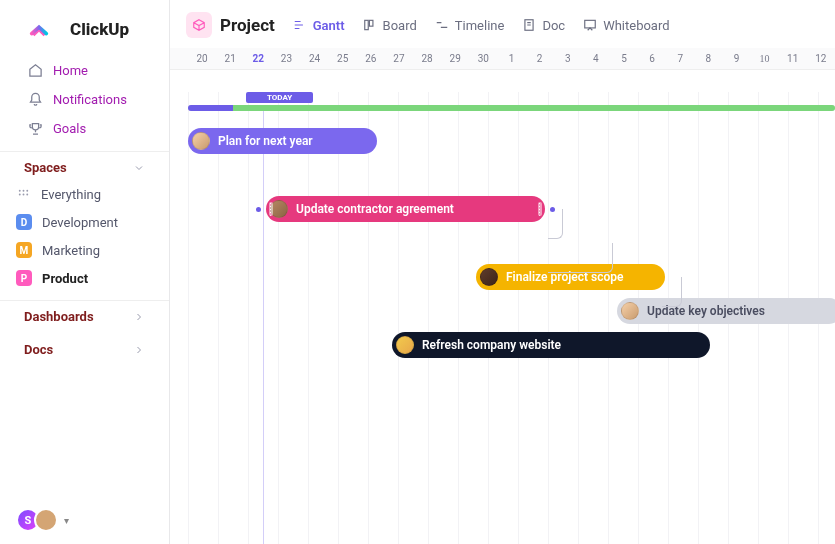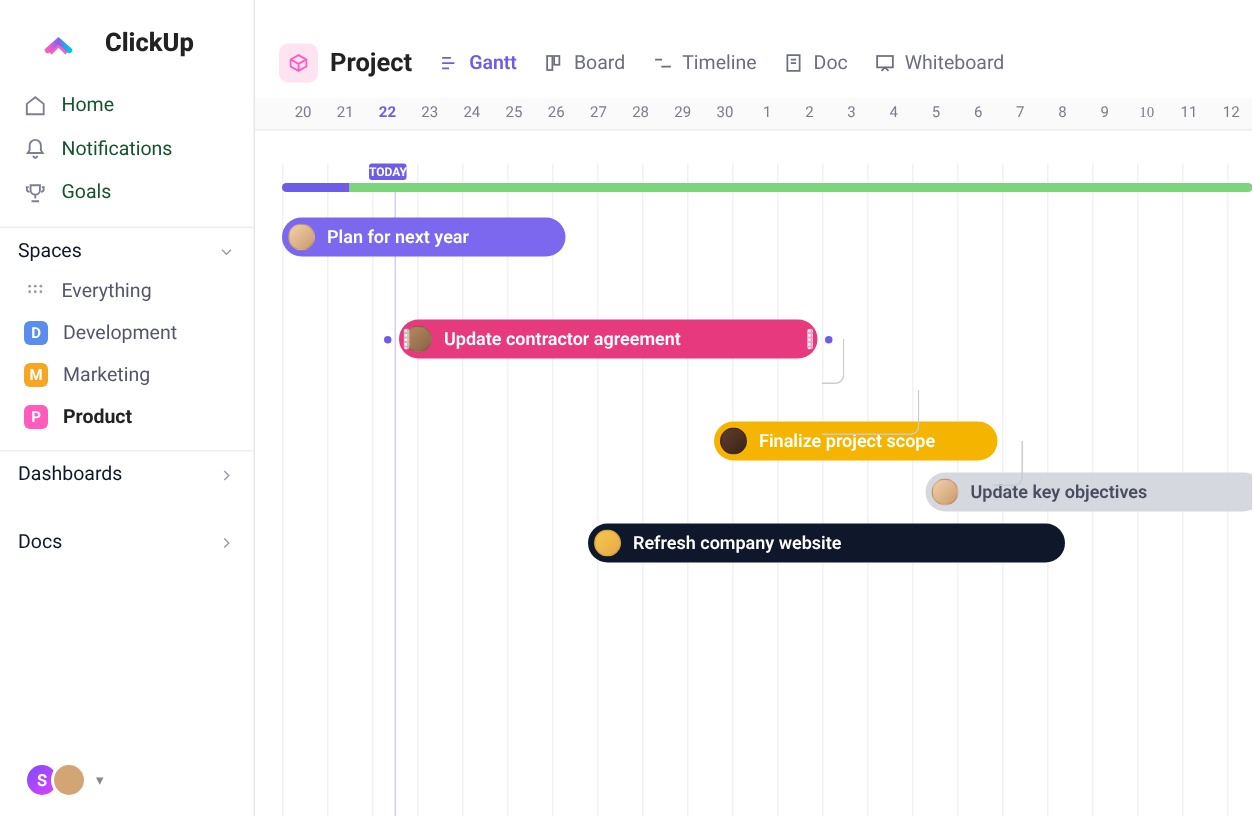--- a/index.html
+++ b/index.html
@@ -3,56 +3,56 @@
 <meta charset="utf-8">
 <style>
 * { margin: 0; padding: 0; box-sizing: border-box; font-family: -apple-system, BlinkMacSystemFont, "Segoe UI", Roboto, sans-serif; }
 body { width: 835px; height: 544px; background: #fff; overflow: hidden; display: flex; }
 
 .sidebar { width: 170px; height: 100%; border-right: 1px solid #e8e8ea; display: flex; flex-direction: column; padding: 18px 0 12px; }
 .logo { display: flex; align-items: center; gap: 20px; padding: 0 28px 16px; }
 .logo-mark { width: 22px; height: 22px; }
 .logo-text { font-weight: 800; font-size: 17px; color: #222; }
 
-.nav-item { display: flex; align-items: center; gap: 10px; padding: 7px 16px; font-size: 13px; color: #14532d; cursor: pointer; }
+.nav-item { display: flex; align-items: center; gap: 10px; padding: 7px 28px; font-size: 13px; color: #a21caf; cursor: pointer; }
 .nav-icon { width: 15px; height: 15px; color: #7c7f93; flex-shrink: 0; }
 
-.section-header { display: flex; align-items: center; justify-content: space-between; padding: 8px 12px 6px; font-size: 13px; color: #0f172a; font-weight: 400; border-top: 1px solid #eee; margin-top: 8px; }
-.section-header.no-border { border-top: none; margin-top: 16px; }
+.section-header { display: flex; align-items: center; justify-content: space-between; padding: 8px 24px 6px; font-size: 13px; color: #7f1d1d; font-weight: 700; border-top: 1px solid #eee; margin-top: 8px; }
+.section-header.no-border { border-top: none; margin-top: 4px; }
 .chev { width: 12px; height: 12px; color: #9a9cae; }
 
 .space-item { display: flex; align-items: center; gap: 10px; padding: 6px 16px; font-size: 13px; color: #54576b; cursor: pointer; }
 .space-item.active { font-weight: 700; color: #222; }
 .space-badge { width: 16px; height: 16px; border-radius: 4px; display: flex; align-items: center; justify-content: center; font-size: 10px; font-weight: 700; color: #fff; }
 .space-dots { width: 15px; height: 15px; color: #9a9cae; }
 
 .user-cluster { margin-top: auto; padding: 0 16px; display: flex; align-items: center; gap: 2px; }
 .av { width: 24px; height: 24px; border-radius: 50%; border: 2px solid #fff; }
 .av1 { background: linear-gradient(135deg, #7c4dff, #e040fb); display: flex; align-items: center; justify-content: center; color: #fff; font-weight: 700; font-size: 11px; }
 .av2 { background: #d4a574; margin-left: -8px; }
 .drop { font-size: 10px; color: #888; margin-left: 4px; }
 
 .main { flex: 1; display: flex; flex-direction: column; overflow: hidden; }
 
 .topbar { display: flex; align-items: center; gap: 18px; padding: 12px 16px 10px; }
-.tv { display: flex; align-items: center; gap: 6px; font-size: 13px; color: #6b6e80; cursor: pointer; margin-top: 17px; }
+.tv { display: flex; align-items: center; gap: 6px; font-size: 13px; color: #6b6e80; cursor: pointer; }
 .tv.project { gap: 8px; }
 .tv.project .tv-icon-wrap { width: 26px; height: 26px; background: #ffe3f1; border-radius: 6px; display: flex; align-items: center; justify-content: center; }
 .tv.project .tv-label { font-weight: 700; font-size: 17px; color: #222; }
 .tv.active { color: #6c5ce7; font-weight: 600; }
 .tv-icon { width: 14px; height: 14px; }
 
 .cal-wrap { position: relative; flex: 1; overflow: hidden; }
 .week-row { display: flex; border-top: 1px solid #eee; border-bottom: 1px solid #eee; height: 22px; }
 .week { font-size: 11px; font-weight: 700; color: #333; padding-top: 4px; text-align: left; }
 .day-row { display: flex; height: 22px; background: #fafafb; border-bottom: 1px solid #eee; }
 .day { font-size: 10px; color: #7a7c8c; text-align: center; line-height: 22px; }
 .day.today { color: #6c5ce7; font-weight: 700; }
 
-.today-tag { position: absolute; top: 44px; background: #6c5ce7; color: #fff; font-size: 8px; font-weight: 700; padding: 1px 0; border-radius: 2px; }
+.today-tag { position: absolute; top: 44px; background: #6c5ce7; color: #fff; font-size: 8px; font-weight: 700; padding: 1px 21px; border-radius: 2px; }
 .vline { position: absolute; top: 44px; bottom: 0; width: 1px; background: #f2f2f5; }
 .today-line { position: absolute; top: 57px; bottom: 0; width: 1px; background: #6c5ce7; opacity: 0.3; }
 
 .duration-bar { position: absolute; left: 18px; right: 0; top: 57px; height: 6px; border-radius: 3px; background: #e0e0e4; }
 .dur-a { position: absolute; left: 0; height: 100%; background: #6c5ce7; border-radius: 3px 0 0 3px; }
 .dur-b { position: absolute; height: 100%; background: #7bd67b; }
 .bar { position: absolute; height: 26px; border-radius: 13px; display: flex; align-items: center; padding: 0 12px 0 4px; gap: 8px; font-size: 12px; font-weight: 600; color: #fff; white-space: nowrap; }
 .bar .bav { width: 18px; height: 18px; border-radius: 50%; background: #fff; border: 1px solid rgba(0,0,0,0.1); flex-shrink: 0; }
 .bar.grey { background: #d6d8e0; color: #4a4d60; }
 .bar .handle { width: 4px; height: 14px; background: rgba(255,255,255,0.5); border-radius: 2px; position: absolute; }

